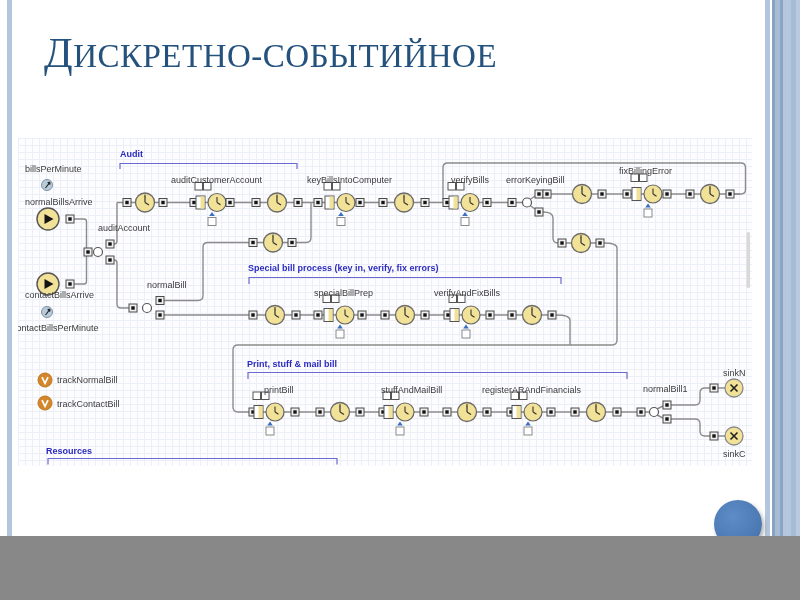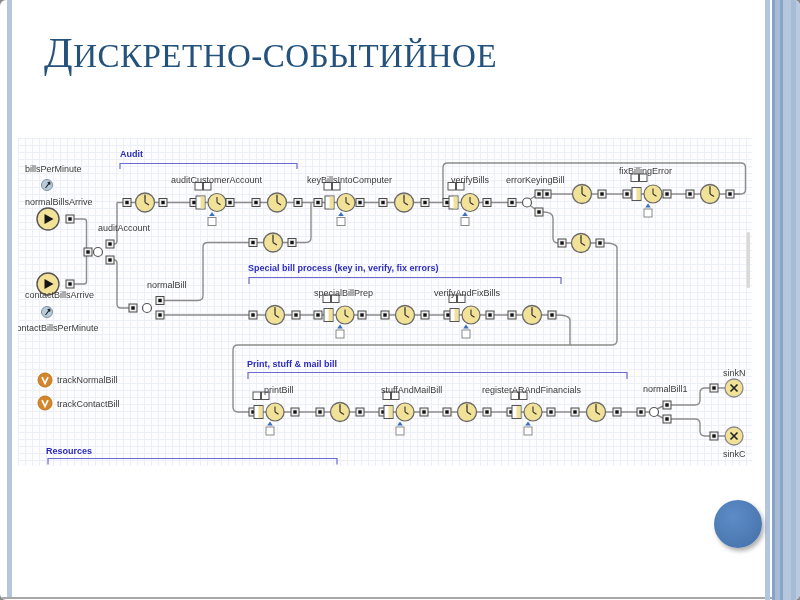--- a/index.html
+++ b/index.html
@@ -1,17 +1,17 @@
 <!DOCTYPE html>
 <html><head>
 <meta charset="utf-8">
 <style>
   html,body{margin:0;padding:0;background:#888;}
-  .slide{position:relative;width:800px;height:600px;background:#ffffff;overflow:hidden;
-         font-family:"Liberation Sans",sans-serif;border-radius:6px;}
+  .slide{position:relative;width:800px;height:536px;background:#ffffff;overflow:hidden;
+         font-family:"Liberation Sans",sans-serif;}
   .stripe-left{position:absolute;left:7px;top:0;width:5px;height:597px;background:#b3c6de;}
   .bottom-line{position:absolute;left:0;top:597px;width:800px;height:2px;background:#a8a8a8;}
   .stripe-right-thin{position:absolute;left:765px;top:0;width:5px;height:600px;background:#b3c6de;}
   .stripe-right-band{position:absolute;left:772px;top:0;width:28px;height:600px;
       background:linear-gradient(to right,#87a2c2 0 3px,#a6bbd6 3px 8px,#8aa5c5 8px 11px,
                  #b5c7dd 11px 19px,#a6bbd6 19px 24px,#b9cadf 24px 28px);}
   .title{position:absolute;left:44px;top:34px;color:#24527c;
          font-family:"Liberation Serif",serif;font-size:33px;line-height:38px;letter-spacing:.5px;}
   .tline::first-letter{font-size:42px;}
   .diagram{position:absolute;left:18px;top:138px;width:734px;height:328px;

